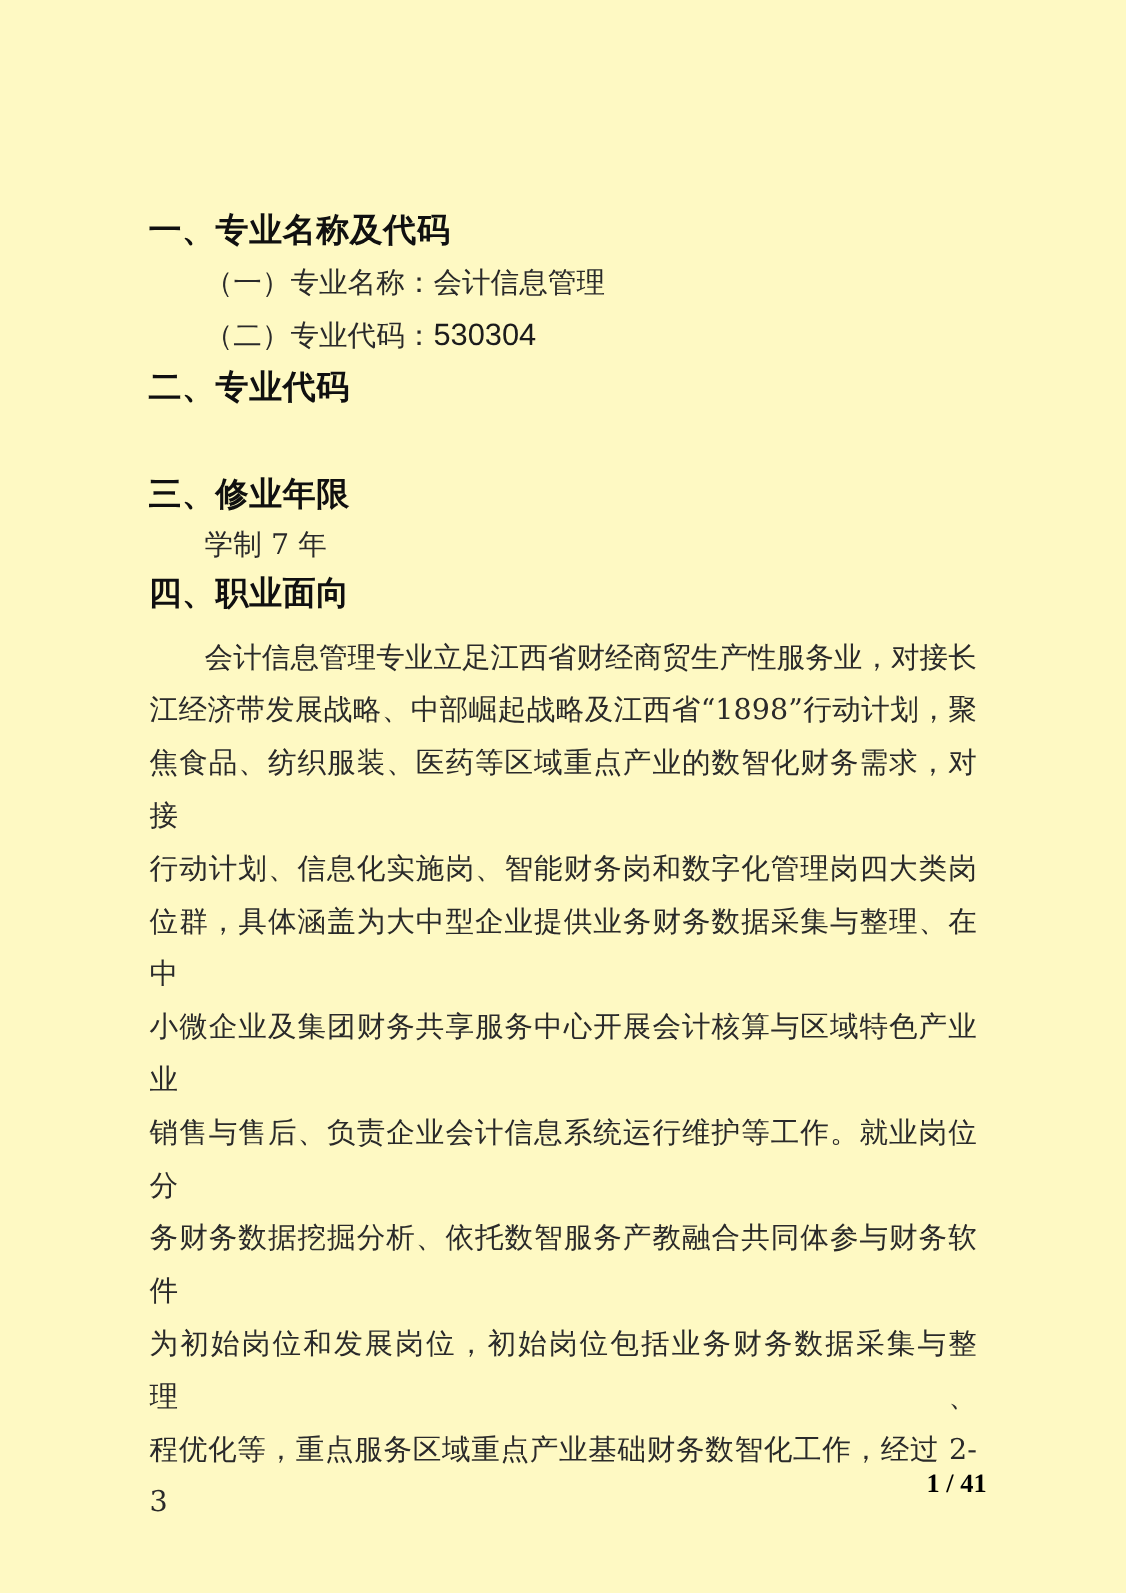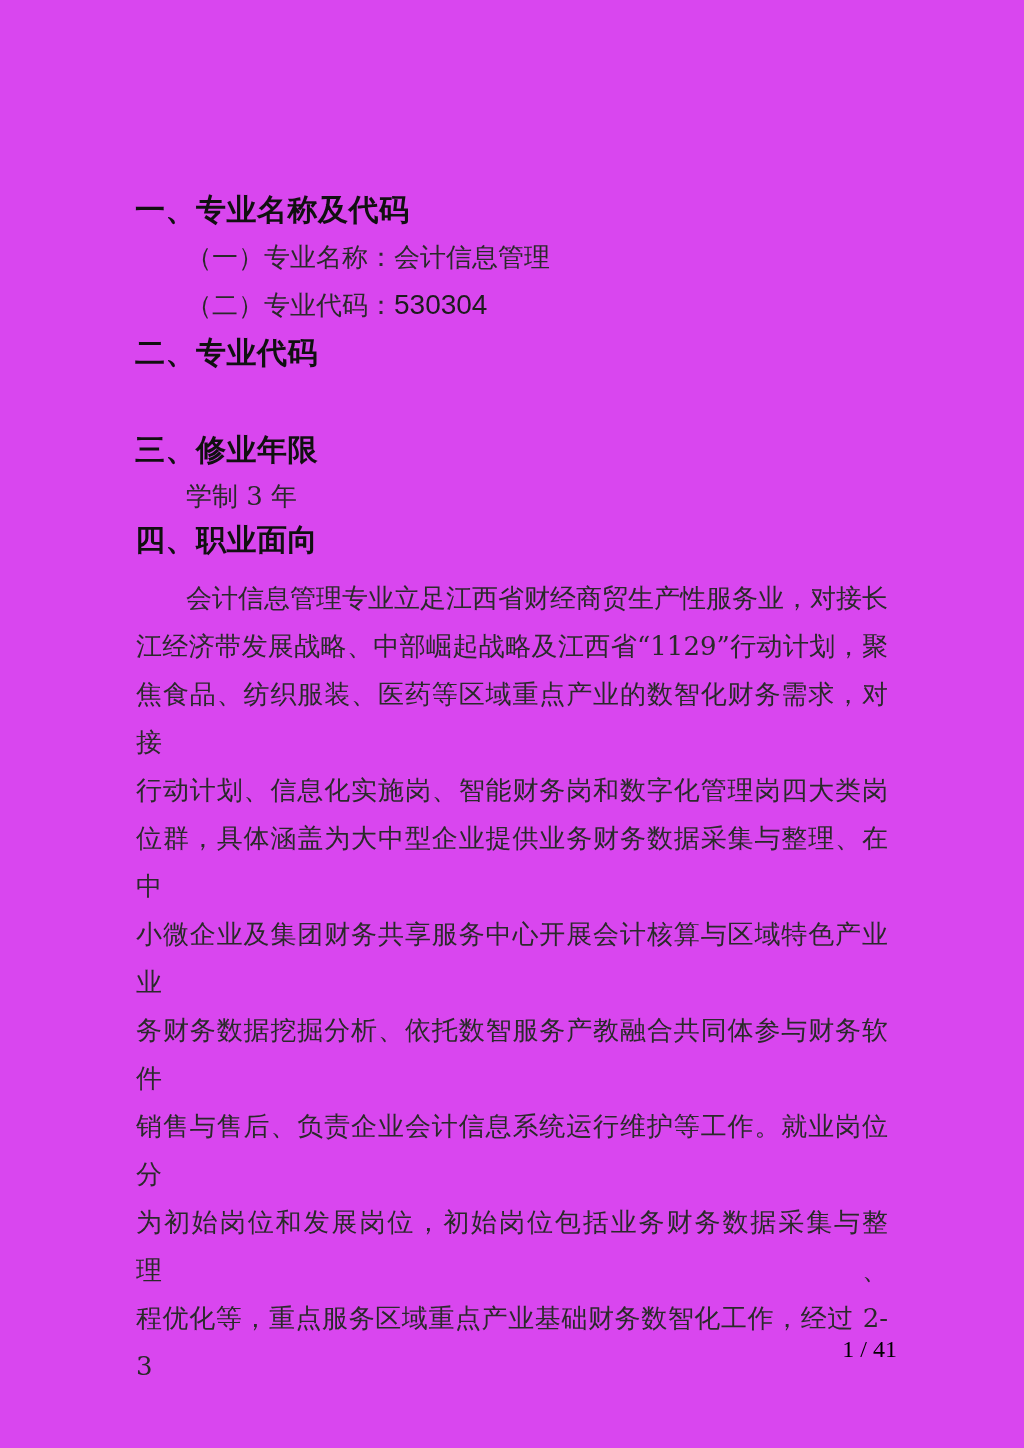--- a/index.html
+++ b/index.html
@@ -5,21 +5,21 @@
   * { margin: 0; padding: 0; box-sizing: border-box; }
   html, body { background: #ffffff; }
   body {
     width: 1024px; height: 1448px;
     font-family: "DejaVu Serif", "Liberation Serif", serif;
     color: #2a2a2a;
   }
   .page {
     position: relative;
     width: 1024px; height: 1448px;
-    background: #d946ef;
+    background: #fef9c3;
     overflow: hidden;
   }
   .heading {
     position: absolute;
     left: 135px;
     font-family: "Liberation Sans", "DejaVu Sans", sans-serif;
     font-weight: 700;
     font-size: 30px;
     line-height: 1;
     color: #101010;
@@ -55,21 +55,21 @@
     text-align-last: justify;
   }
   .para .pline.first {
     text-indent: 50px;
   }
   .footer-pagenum {
     position: absolute;
     top: 1336px;
     right: 127px;
     font-family: "Liberation Serif", "DejaVu Serif", serif;
-    font-weight: 400;
+    font-weight: 700;
     font-size: 24px;
     color: #000000;
     white-space: nowrap;
   }
 </style>
 </head>
 <body>
 
 <div class="page">
 
@@ -77,33 +77,33 @@
 
   <div class="bodyline" style="top:243px">（一）专业名称：会计信息管理</div>
 
   <div class="bodyline" style="top:289px"><span>（二）专业代码：</span><span class="code-value">530304</span></div>
 
   <div class="heading" style="top:338px">二、专业代码</div>
 
 
   <div class="heading" style="top:435px">三、修业年限</div>
 
-  <div class="bodyline" style="top:482px">学制 3 年</div>
+  <div class="bodyline" style="top:482px">学制 7 年</div>
 
   <div class="heading" style="top:525px">四、职业面向</div>
 
   <div class="para">
     <div class="pline first">会计信息管理专业立足江西省财经商贸生产性服务业，对接长</div>
-    <div class="pline">江经济带发展战略、中部崛起战略及江西省“1129”行动计划，聚</div>
+    <div class="pline">江经济带发展战略、中部崛起战略及江西省“1898”行动计划，聚</div>
     <div class="pline">焦食品、纺织服装、医药等区域重点产业的数智化财务需求，对接</div>
     <div class="pline">行动计划、信息化实施岗、智能财务岗和数字化管理岗四大类岗</div>
     <div class="pline">位群，具体涵盖为大中型企业提供业务财务数据采集与整理、在中</div>
     <div class="pline">小微企业及集团财务共享服务中心开展会计核算与区域特色产业业</div>
+    <div class="pline">销售与售后、负责企业会计信息系统运行维护等工作。就业岗位分</div>
     <div class="pline">务财务数据挖掘分析、依托数智服务产教融合共同体参与财务软件</div>
-    <div class="pline">销售与售后、负责企业会计信息系统运行维护等工作。就业岗位分</div>
     <div class="pline">为初始岗位和发展岗位，初始岗位包括业务财务数据采集与整理、</div>
     <div class="pline">程优化等，重点服务区域重点产业基础财务数智化工作，经过 2-3</div>
 
   </div>
 
   <div class="footer-pagenum">1 / 41</div>
 
 </div>
 
 </body></html>

